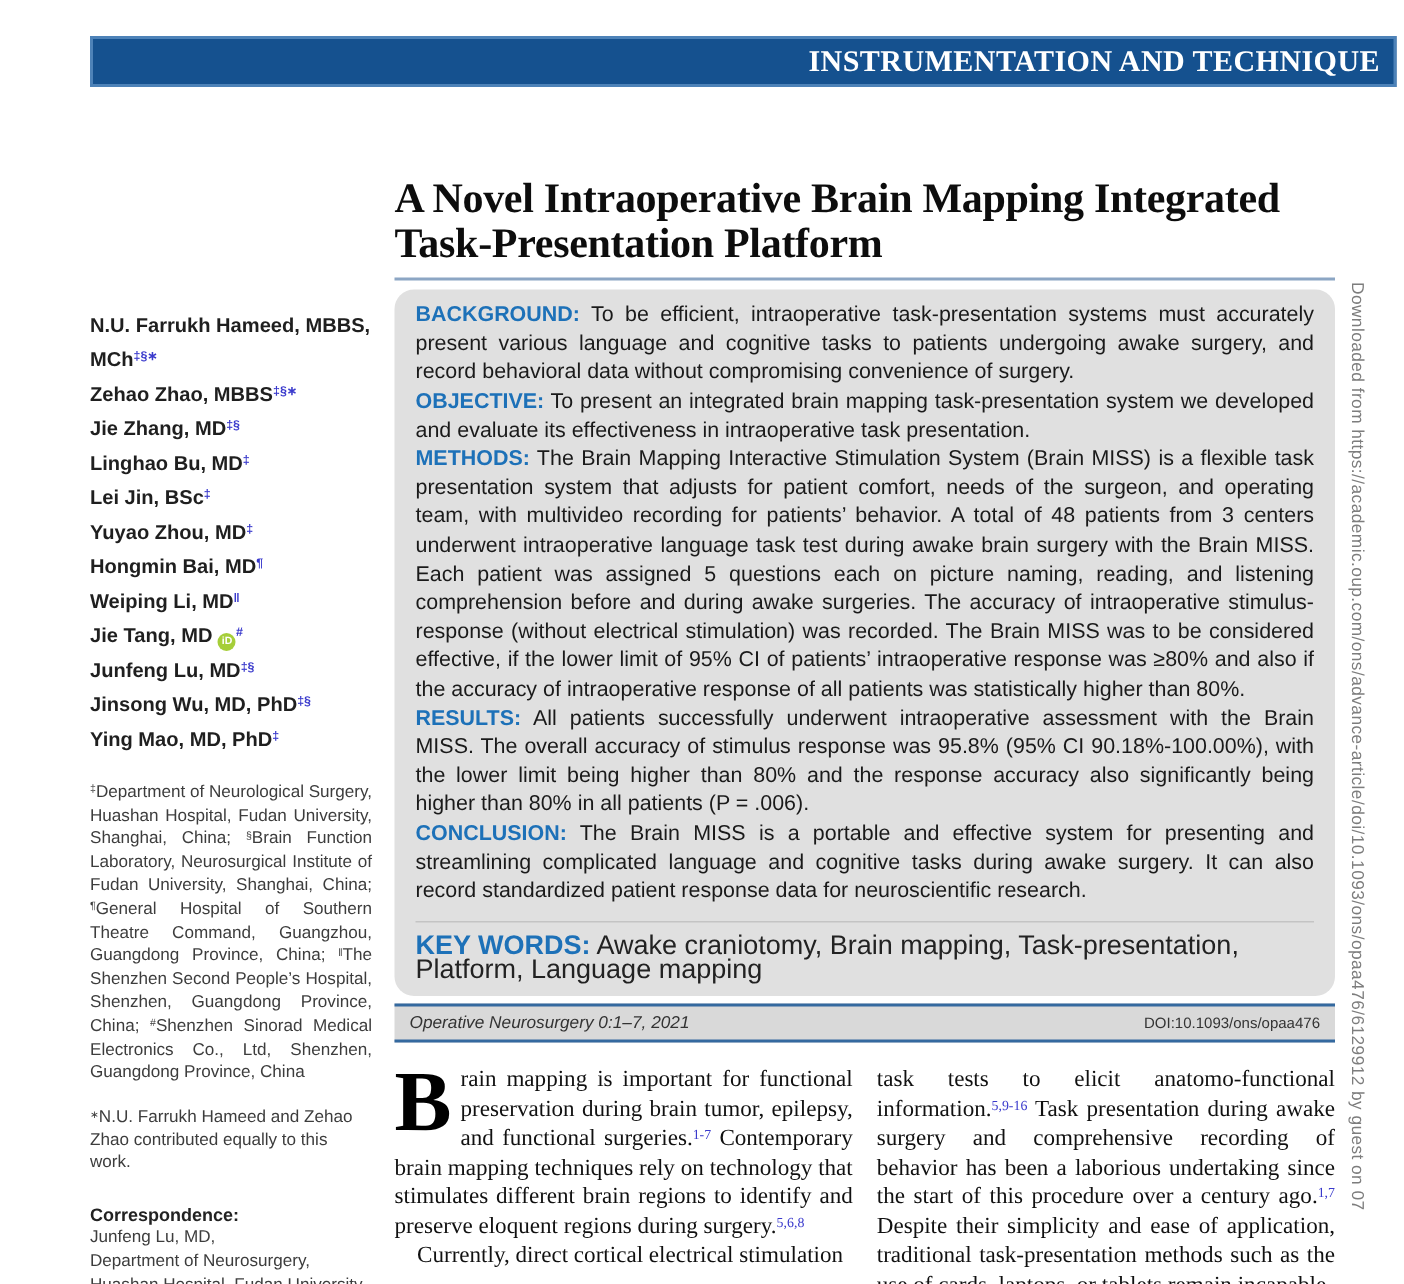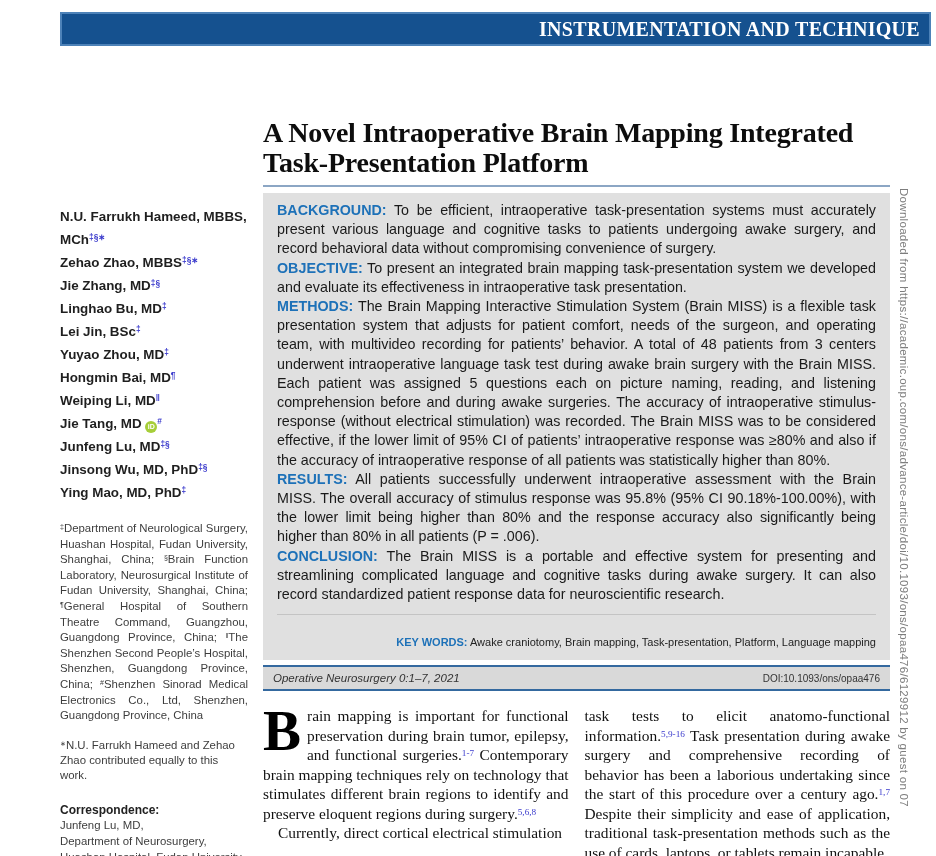--- a/index.html
+++ b/index.html
@@ -1,20 +1,20 @@
 <!DOCTYPE html>
 <html style="--banner-blue: #15518f; --banner-border: #4d82b8; --label-blue: #1d71b8; --ref-blue: #3a3acc; --link-blue: #2176bb; --abstract-bg: #e0e0e0; --bar-bg: #d9d9d9; --bar-border: #34699f; --rule-blue: #8ca6c4; --orcid-green: #a6ce39;"><head>
 <meta charset="utf-8">
 <style>
   html,body{margin:0;padding:0;background:#fff;}
   .page{position:relative;width:936px;height:856px;background:#fff;overflow:hidden;
         font-family:"Liberation Sans",sans-serif;}
 
   
-  .banner{position:absolute;left:60px;top:12px;width:871px;height:34px;box-sizing:border-box;
+  .banner{position:absolute;left:60px;top:24px;width:871px;height:34px;box-sizing:border-box;
           background:var(--banner-blue,#15518f);border:2px solid var(--banner-border,#4d82b8);
           display:flex;align-items:center;justify-content:flex-end;padding-right:9px;}
   .banner-label{color:#fff;font-family:"Liberation Serif",serif;font-weight:bold;
                 font-size:20px;letter-spacing:.3px;}
 
   
   .sidebar{position:absolute;left:60px;top:205px;width:188px;}
   .author{font-weight:bold;font-size:13.4px;line-height:23px;color:#1f1f1f;}
   .author sup{color:var(--ref-blue,#3a3acc);}
   sup{font-size:62%;line-height:0;position:relative;top:-.45em;vertical-align:baseline;}
@@ -28,25 +28,25 @@
          background:var(--orcid-green,#a6ce39);color:#fff;font-size:7px;font-weight:bold;
          text-align:center;line-height:12px;vertical-align:-1px;}
 
   
   .main{position:absolute;left:263px;top:118px;width:627px;}
   .article-title{margin:0;font-family:"Liberation Serif",serif;font-weight:bold;
                  font-size:28px;line-height:30px;color:#0d0d0d;letter-spacing:-.2px;}
   .title-rule{height:2px;background:var(--rule-blue,#8ca6c4);border:none;margin:7px 0 0;}
 
   .abstract{margin-top:6px;background:var(--abstract-bg,#e0e0e0);
-            padding:8px 14px 10px;box-sizing:border-box;}
+            padding:8px 14px 10px;box-sizing:border-box;border-radius:13px;}
   .abs-p{margin:0;font-size:14.3px;line-height:19.2px;color:#1a1a1a;text-align:justify;}
   .abs-label{font-weight:bold;color:var(--label-blue,#1d71b8);}
-  .keywords{margin-top:10px;padding-top:19px;border-top:1px solid #c4c4c4;
-            font-size:11px;line-height:16px;color:#222;text-align:right;}
+  .keywords{margin-top:10px;padding-top:7px;border-top:1px solid #c4c4c4;
+            font-size:18px;line-height:16px;color:#222;}
   .kw-label{font-weight:bold;color:var(--label-blue,#1d71b8);}
 
   .journal-bar{margin-top:5px;height:26px;box-sizing:border-box;display:flex;
                align-items:center;justify-content:space-between;padding:0 10px;
                background:var(--bar-bg,#d9d9d9);
                border-top:2px solid var(--bar-border,#34699f);
                border-bottom:2px solid var(--bar-border,#34699f);gap:44px;}
   .citation{font-style:italic;font-size:11.5px;color:#333;}
   .doi{font-size:10px;color:#333;}
 

